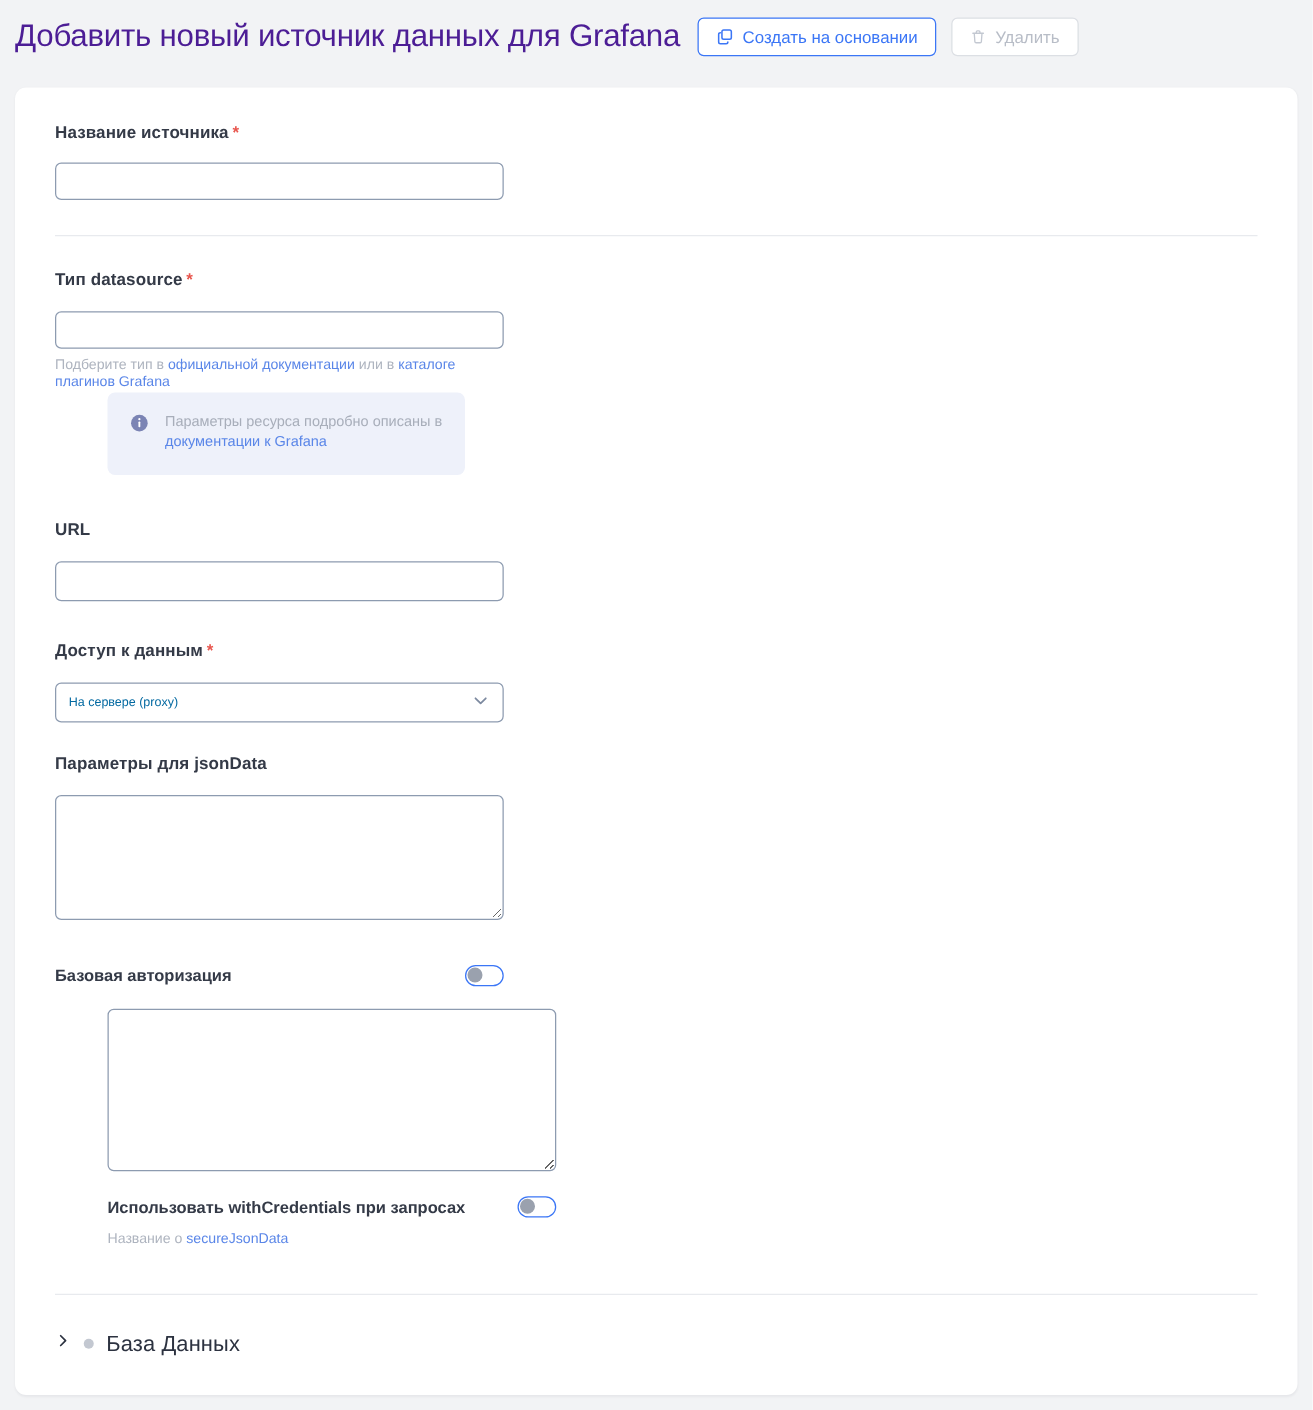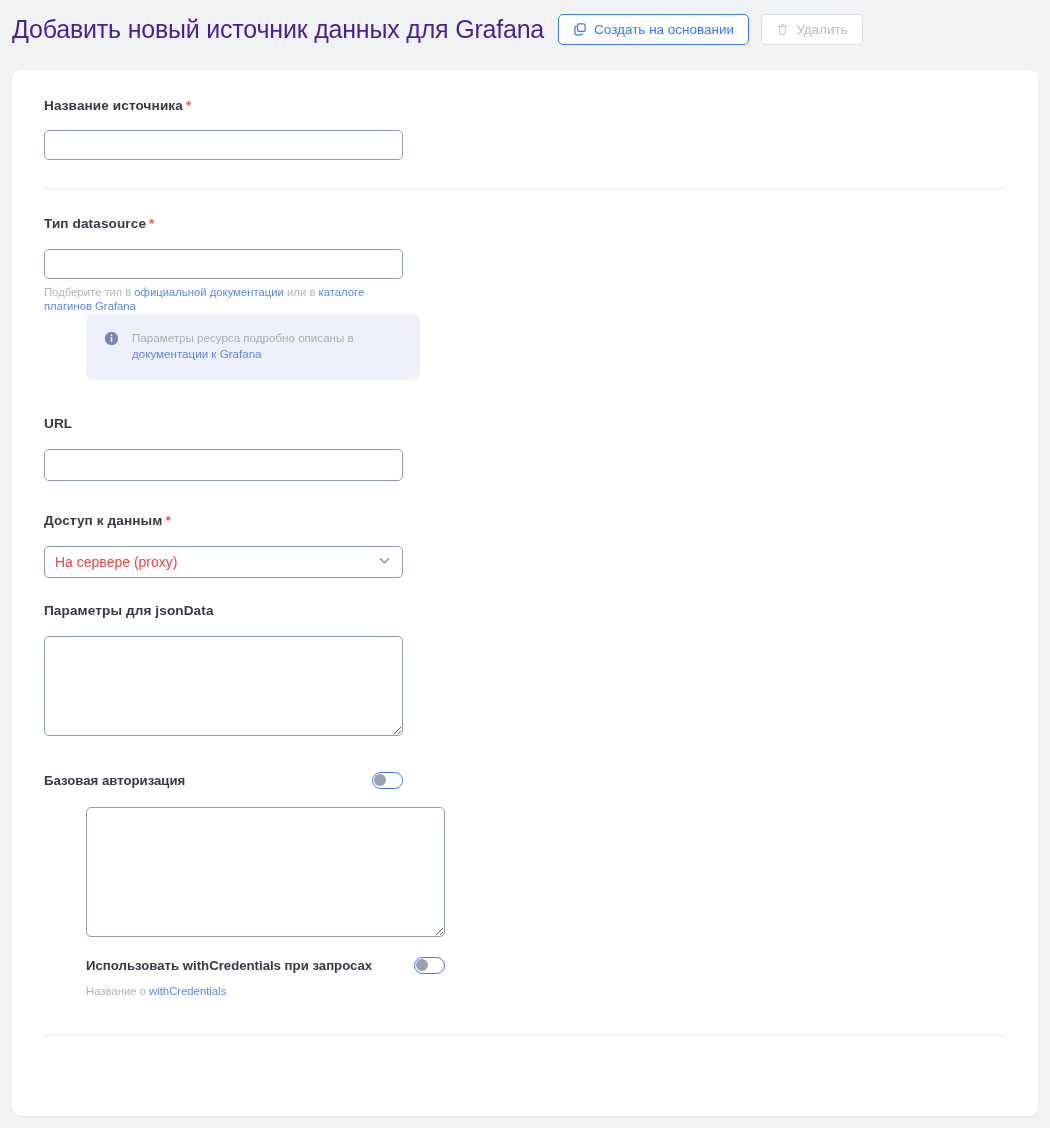--- a/index.html
+++ b/index.html
@@ -129,22 +129,22 @@
   .select-box {
     width: 359px;
     height: 32px;
     border: 1.3px solid #8d9bb0;
     border-radius: 5px;
     background: #fff;
     box-sizing: border-box;
     display: flex;
     align-items: center;
     padding: 0 10px;
-    font-size: 14px;
-    color: #ef4444;
+    font-size: 10px;
+    color: #0369a1;
     cursor: pointer;
   }
   .select-box .chev { margin-left: auto; display:block; }
 
   
   .ta {
     border: 1.3px solid #8d9bb0;
     border-radius: 5px;
     background: #fff;
     box-sizing: border-box;
@@ -156,21 +156,21 @@
     resize: both;
     display: block;
   }
   .ta-json { width: 359px; height: 100px; }
   .ta-secure { width: 359px; height: 130px; }
 
   
   .callout {
     background: #eef1fa;
     border-radius: 6px;
-    width: 334px;
+    width: 286px;
     padding: 16px 18px 17px 18px;
     box-sizing: border-box;
     display: flex;
     gap: 13px;
     align-items: flex-start;
   }
   .callout-text {
     font-size: 11.6px;
     line-height: 1.45;
     color: #a8aeba;
@@ -349,21 +349,30 @@
     <div class="col-right">
       <textarea class="ta ta-secure" style="margin-top: 18px;" placeholder=""></textarea>
 
       <div class="row-toggle" style="margin-top:20px;">
         <span class="rt-label">Использовать withCredentials при запросах</span>
         <span class="toggle">
           <span class="knob"></span>
         </span>
       </div>
       <div class="helper" style="margin-top:10px;">
-        <span>Название о </span><span class="link">withCredentials</span>
+        <span>Название о </span><span class="link">secureJsonData</span>
       </div>
     </div>
   </div>
 
   <div class="divider" style="margin-top:36px;"></div>
 
+  <div class="accordion" style="margin-top:29px;">
+    <span>
+      <svg width="13" height="13" viewBox="0 0 16 16" fill="none">
+        <path d="M5.6 3.2L10.4 8l-4.8 4.8" stroke="#2c3240" stroke-width="1.7" stroke-linecap="round" stroke-linejoin="round"></path>
+      </svg>
+    </span>
+    <span class="acc-dot"></span>
+    <span class="acc-title">База Данных</span>
+  </div>
 
 </div>
 
 </body></html>

